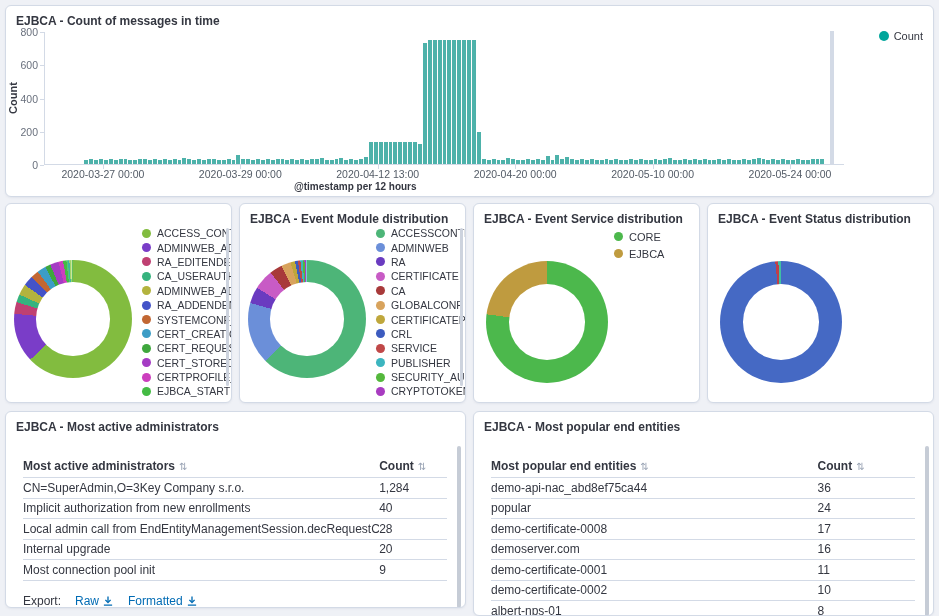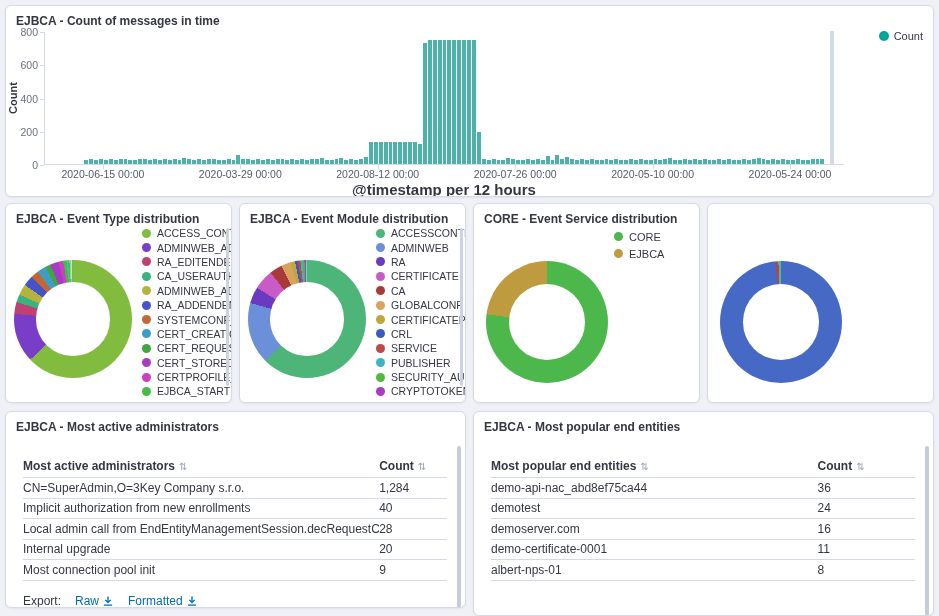--- a/index.html
+++ b/index.html
@@ -13,22 +13,22 @@
   #p-hist { left:5px; top:5px; width:929px; height:192px; }
   .plot-area { position:absolute; left:38px; top:26px; width:800px; height:133px;
     border-left:1px solid #d3dae6; border-bottom:1px solid #d3dae6; }
   .bar { position:absolute; bottom:0; background:#4db2aa; }
   .ytick-label { position:absolute; width:28px; text-align:right; font-size:10.5px; color:#69707d; left:4px; }
   .ytick-dash { position:absolute; width:4px; height:1px; background:#d3dae6; left:34px; }
   .xtick-label { position:absolute; top:162px; width:110px; text-align:center; font-size:10.5px; color:#535b66; }
   .xtick-dash { position:absolute; top:159px; width:1px; height:4px; background:#d3dae6; }
   .hist-ylabel { position:absolute; left:-28px; top:86px; width:70px; text-align:center;
     transform:rotate(-90deg); font-size:11px; font-weight:700; color:#343741; }
-  .hist-xlabel { position:absolute; left:288px; top:175px; width:300px; text-align:center;
-    font-size:15px; font-weight:700; color:#343741; }
+  .hist-xlabel { position:absolute; left:288px; top:175px; width:300px; 
+    font-size:10px; font-weight:700; color:#343741; }
   .hist-legend { position:absolute; right:10px; top:24px; display:flex; align-items:center; gap:5px; }
   .hist-legend .dot { width:10px; height:10px; border-radius:50%; background:#00a69b; }
   .hist-legend .lbl { font-size:11px; color:#343741; }
 
   
   .donut-panel { top:203px; width:227px; height:200px; }
   #p-type { left:5px; } #p-module { left:239px; } #p-service { left:473px; } #p-status { left:707px; }
   .donut { position:absolute; border-radius:50%; }
   .donut::after { content:""; position:absolute; left:19%; top:19%; width:62%; height:62%;
     border-radius:50%; background:#fff; }
@@ -230,42 +230,41 @@
       <div class="bar" style="left: 746.012px; width: 3.90798px; height: 4.3225px;"></div>
       <div class="bar" style="left: 750.92px; width: 3.90798px; height: 4.655px;"></div>
       <div class="bar" style="left: 755.828px; width: 3.90798px; height: 4.48875px;"></div>
       <div class="bar" style="left: 760.736px; width: 3.90798px; height: 4.3225px;"></div>
       <div class="bar" style="left: 765.644px; width: 3.90798px; height: 4.9875px;"></div>
       <div class="bar" style="left: 770.552px; width: 3.90798px; height: 4.655px;"></div>
       <div class="bar" style="left: 775.46px; width: 3.90798px; height: 5.32px;"></div>
       <div class="bar" style="left: 785.276px; width: 3.90798px; height: 133px; background: rgb(211, 218, 230);"></div>
     </div>
   <div id="xaxis">
-      <div class="xtick-label" style="left: 41.8957px;">2020-06-15 00:00</div>
+      <div class="xtick-label" style="left: 41.8957px;">2020-03-27 00:00</div>
       <div class="xtick-dash" style="left: 96.8957px;"></div>
       <div class="xtick-label" style="left: 179.319px;">2020-03-29 00:00</div>
       <div class="xtick-dash" style="left: 234.319px;"></div>
-      <div class="xtick-label" style="left: 316.742px;">2020-08-12 00:00</div>
+      <div class="xtick-label" style="left: 316.742px;">2020-04-12 13:00</div>
       <div class="xtick-dash" style="left: 371.742px;"></div>
-      <div class="xtick-label" style="left: 454.166px;">2020-07-26 00:00</div>
+      <div class="xtick-label" style="left: 454.166px;">2020-04-20 00:00</div>
       <div class="xtick-dash" style="left: 509.166px;"></div>
       <div class="xtick-label" style="left: 591.589px;">2020-05-10 00:00</div>
       <div class="xtick-dash" style="left: 646.589px;"></div>
       <div class="xtick-label" style="left: 729.012px;">2020-05-24 00:00</div>
       <div class="xtick-dash" style="left: 784.012px;"></div>
     </div>
   <div class="hist-xlabel">@timestamp per 12 hours</div>
   <div class="hist-legend">
     <span class="dot"></span>
     <span class="lbl">Count</span>
   </div>
 </div>
 
 <div class="panel donut-panel" id="p-type">
-  <div class="panel-title">EJBCA - Event Type distribution</div>
   <div class="donut small" style="background: conic-gradient(rgb(130, 188, 63) 0%, rgb(130, 188, 63) 62.9%, rgb(122, 61, 200) 62.9%, rgb(122, 61, 200) 76.4%, rgb(191, 64, 114) 76.4%, rgb(191, 64, 114) 79.6%, rgb(54, 179, 126) 79.6%, rgb(54, 179, 126) 81.8%, rgb(179, 179, 62) 81.8%, rgb(179, 179, 62) 84.8%, rgb(68, 83, 200) 84.8%, rgb(68, 83, 200) 87.6%, rgb(194, 103, 51) 87.6%, rgb(194, 103, 51) 89.8%, rgb(61, 157, 198) 89.8%, rgb(61, 157, 198) 92.2%, rgb(63, 167, 61) 92.2%, rgb(63, 167, 61) 93.7%, rgb(165, 60, 196) 93.7%, rgb(165, 60, 196) 96%, rgb(204, 63, 190) 96%, rgb(204, 63, 190) 97.3%, rgb(68, 187, 68) 97.3%, rgb(68, 187, 68) 98.2%, rgb(80, 200, 120) 98.2%, rgb(80, 200, 120) 98.6%, rgb(60, 181, 160) 98.6%, rgb(60, 181, 160) 99%, rgb(159, 212, 104) 99%, rgb(159, 212, 104) 99.4%, rgb(200, 230, 160) 99.4%, rgb(200, 230, 160) 99.7%, rgb(96, 192, 96) 99.7%, rgb(96, 192, 96) 100%);"></div>
   <div class="pleg dense">
       <div class="pleg-item">
         <span class="pleg-dot" style="background: rgb(130, 188, 63);"></span>
         <span class="pleg-label">ACCESS_CONTR...</span>
       </div>
       <div class="pleg-item">
         <span class="pleg-dot" style="background: rgb(122, 61, 200);"></span>
         <span class="pleg-label">ADMINWEB_AD...</span>
       </div>
@@ -363,35 +362,36 @@
       </div>
       <div class="pleg-item">
         <span class="pleg-dot" style="background: rgb(168, 60, 192);"></span>
         <span class="pleg-label">CRYPTOTOKEN</span>
       </div>
     </div>
   <div class="leg-scrollbar"></div>
 </div>
 
 <div class="panel donut-panel" id="p-service">
-  <div class="panel-title">CORE - Event Service distribution</div>
+  <div class="panel-title">EJBCA - Event Service distribution</div>
   <div class="donut big" style="background: conic-gradient(rgb(76, 184, 76) 0%, rgb(76, 184, 76) 77%, rgb(191, 155, 63) 77%, rgb(191, 155, 63) 100%);"></div>
   <div class="pleg loose">
       <div class="pleg-item">
         <span class="pleg-dot" style="background: rgb(76, 184, 76);"></span>
         <span class="pleg-label">CORE</span>
       </div>
       <div class="pleg-item">
         <span class="pleg-dot" style="background: rgb(191, 155, 63);"></span>
         <span class="pleg-label">EJBCA</span>
       </div>
     </div>
 </div>
 
 <div class="panel donut-panel" id="p-status">
+  <div class="panel-title">EJBCA - Event Status distribution</div>
   <div class="donut big" style="background: conic-gradient(rgb(69, 105, 196) 0%, rgb(69, 105, 196) 98.5%, rgb(191, 63, 74) 98.5%, rgb(191, 63, 74) 99.3%, rgb(63, 191, 164) 99.3%, rgb(63, 191, 164) 100%);"></div>
 </div>
 
 <div class="panel" id="p-admins">
   <div class="panel-title">EJBCA - Most active administrators</div>
   <div class="tbl-wrap">
     <table>
         <thead>
           <tr>
             <th class="col-name">Most active administrators<span class="sort-caret">⇅</span></th>
@@ -453,30 +453,38 @@
             <th class="col-name">Most popular end entities<span class="sort-caret">⇅</span></th>
             <th class="col-count">Count<span class="sort-caret">⇅</span></th>
           </tr>
         </thead>
         <tbody>
           <tr>
             <td class="col-name">demo-api-nac_abd8ef75ca44</td>
             <td class="col-count">36</td>
           </tr>
           <tr>
-            <td class="col-name">demotest</td>
+            <td class="col-name">popular</td>
             <td class="col-count">24</td>
+          </tr>
+          <tr>
+            <td class="col-name">demo-certificate-0008</td>
+            <td class="col-count">17</td>
           </tr>
           <tr>
             <td class="col-name">demoserver.com</td>
             <td class="col-count">16</td>
           </tr>
           <tr>
             <td class="col-name">demo-certificate-0001</td>
             <td class="col-count">11</td>
+          </tr>
+          <tr>
+            <td class="col-name">demo-certificate-0002</td>
+            <td class="col-count">10</td>
           </tr>
           <tr>
             <td class="col-name">albert-nps-01</td>
             <td class="col-count">8</td>
           </tr>
         </tbody>
       </table>
   </div>
   <div class="tbl-scrollbar"></div>
 </div>

